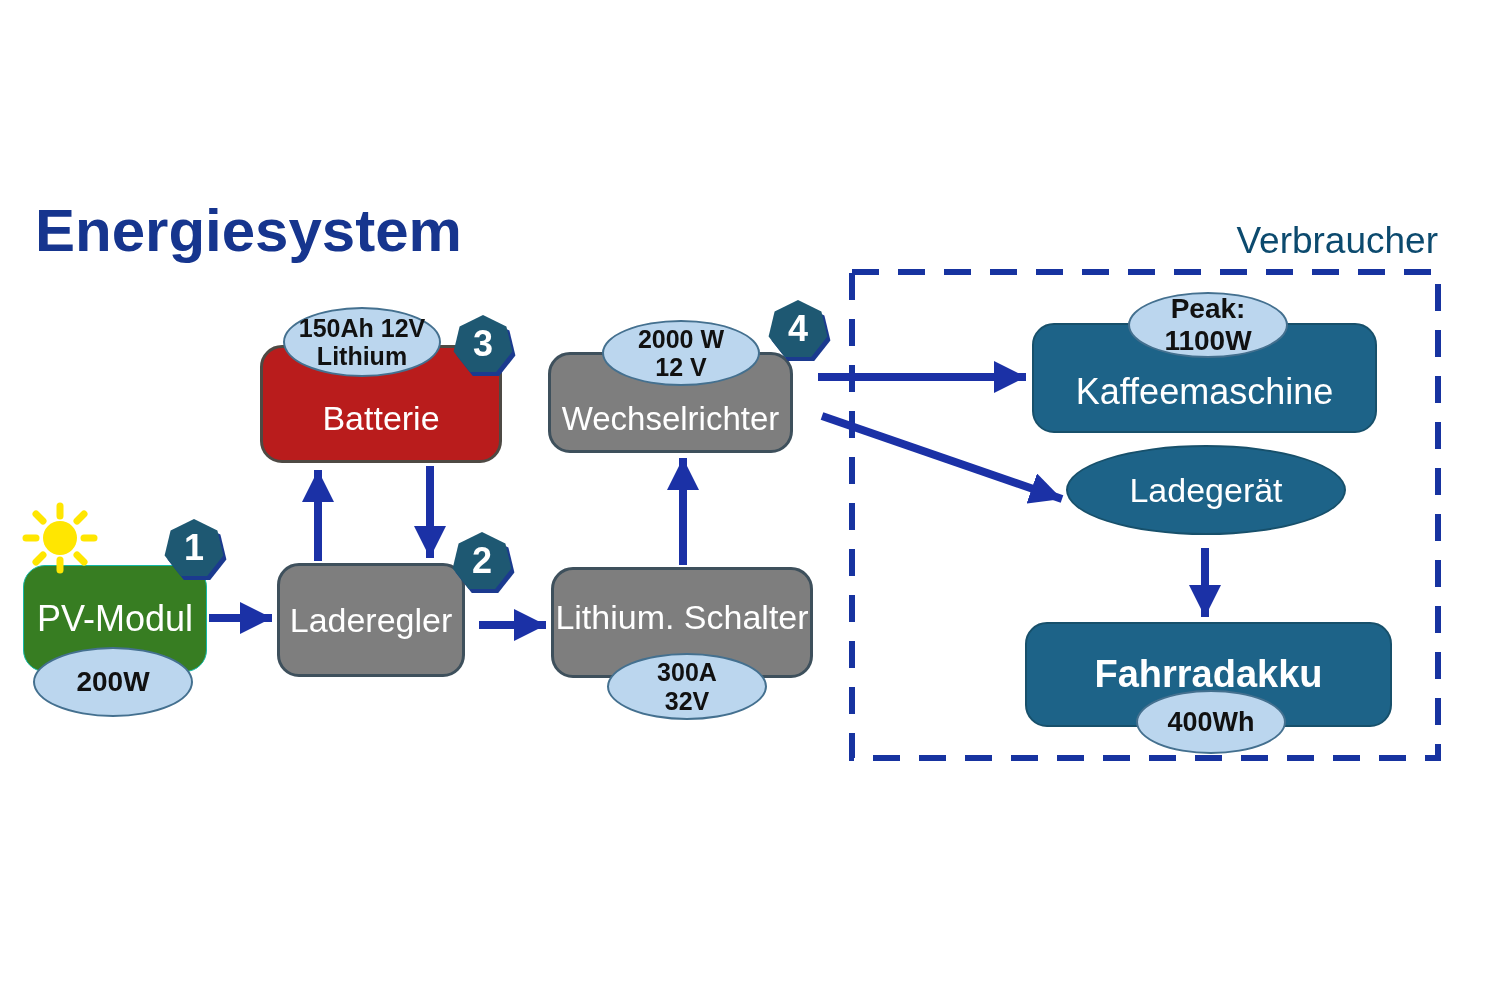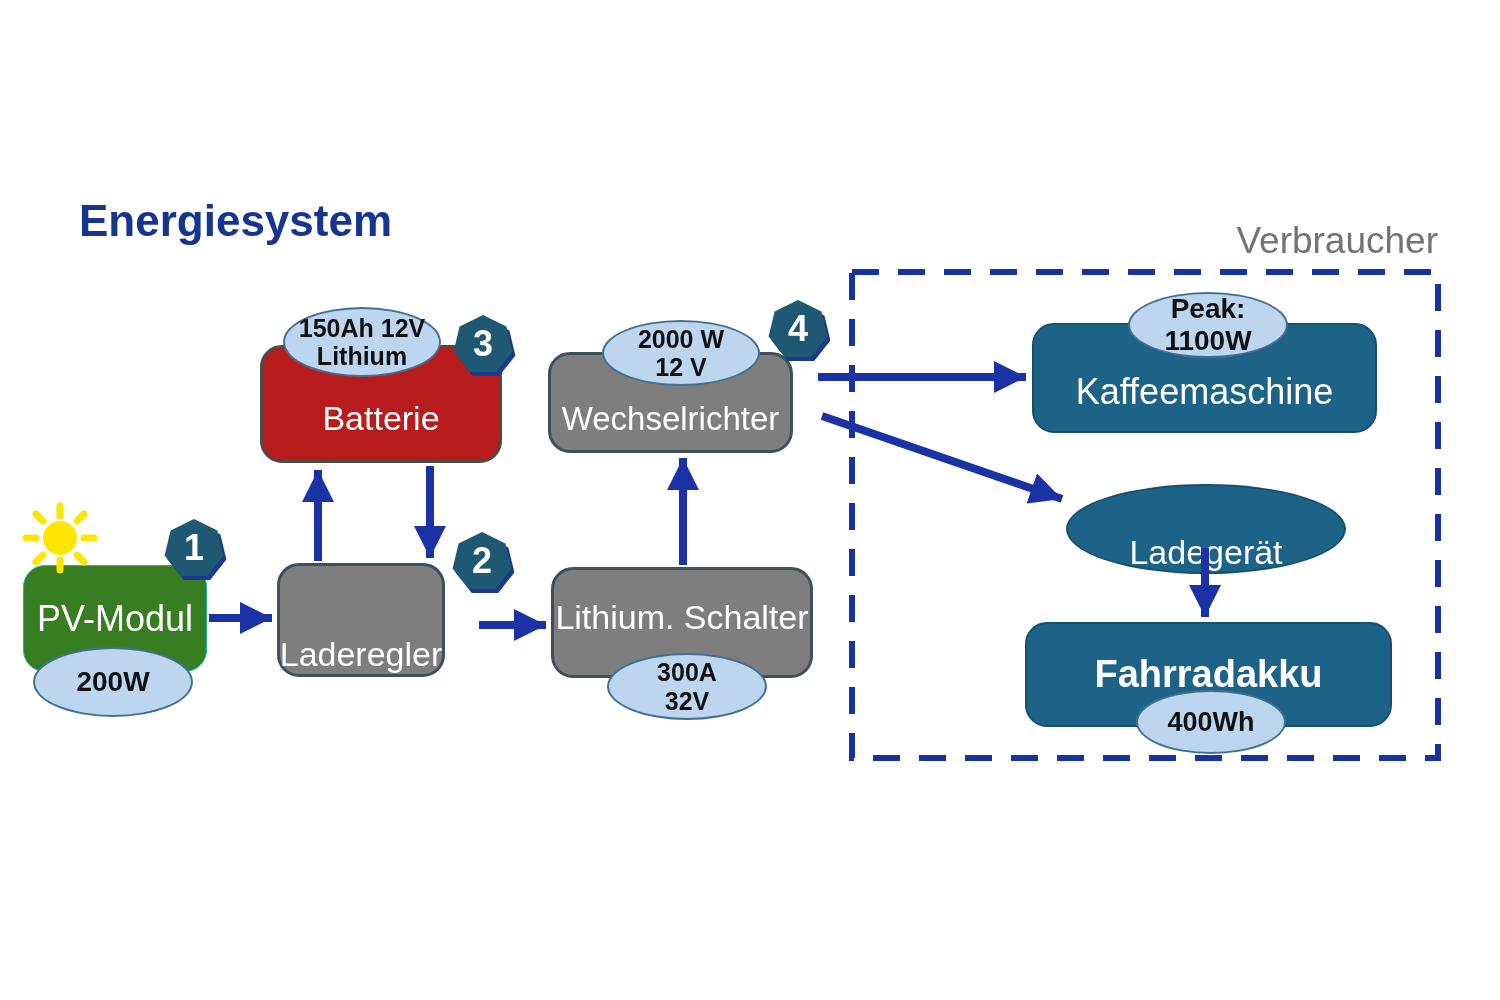--- a/index.html
+++ b/index.html
@@ -3,24 +3,24 @@
 <meta charset="utf-8">
 <style>
   html,body{margin:0;padding:0;background:#ffffff;}
   .stage{
     position:relative;width:1500px;height:1000px;background:#ffffff;overflow:hidden;
     font-family:"Liberation Sans", sans-serif;
   }
   .abs{position:absolute;}
   
   .title{
-    left:35px;top:196px;font-size:44px;font-weight:bold;color:#16358E;letter-spacing:0px;margin-left:44px;
+    left:35px;top:196px;font-size:60px;font-weight:bold;color:#16358E;letter-spacing:0px;
   }
   .group-label{
-    left:1090px;top:220px;width:348px;text-align:right;font-size:37px;color:#737373;
+    left:1090px;top:220px;width:348px;text-align:right;font-size:37px;color:#0c4a6e;
   }
   
   .node{
     display:flex;align-items:center;justify-content:center;text-align:center;
     color:#ffffff;z-index:2;box-sizing:border-box;
   }
   .rbox{border-radius:22px;}
   .gray{background:#7E7E7E;border:3px solid #3E505C;}
   .green{background:#377D22;border:1px solid #14b8a6;}
   .orange{background:#b91c1c;border:3px solid #4E4A44;align-items:center;}
@@ -86,21 +86,21 @@
   </div>
   <div class="abs chip" style="left:33px;top:647px;width:160px;height:70px;">
     <span class="one">200W</span>
   </div>
   <div class="abs badge" style="left:164px;top:519px;">
     <div class="shape">
         <span class="num">1</span>
       </div>
   </div>
 
-  <div class="abs node rbox gray" style="left:277px;top:563px;width:168px;height:114px;align-items:flex-end;">
+  <div class="abs node rbox gray" style="left:277px;top:563px;width:188px;height:114px;">
     <span class="node-label">Laderegler</span>
   </div>
   <div class="abs badge" style="left:452px;top:532px;">
     <div class="shape">
         <span class="num">2</span>
       </div>
   </div>
 
   <div class="abs node rbox orange" style="left:260px;top:345px;width:242px;height:118px;padding-top:28px;">
     <span class="node-label">Batterie</span>
@@ -137,21 +137,21 @@
   </div>
 
   <div class="abs node rbox teal" style="left:1032px;top:323px;width:345px;height:110px;padding-top:28px;">
     <span class="node-label" style="font-size:36px;">Kaffeemaschine</span>
   </div>
   <div class="abs chip" style="left:1128px;top:292px;width:160px;height:66px;font-size:28px;">
     <span>Peak:</span>
     <span>1100W</span>
   </div>
 
-  <div class="abs teal-ellipse" style="left:1066px;top:484px;width:280px;height:90px;align-items:flex-end;">
+  <div class="abs teal-ellipse" style="left:1066px;top:445px;width:280px;height:90px;">
     <span class="node-label">Ladegerät</span>
   </div>
 
   <div class="abs node rbox teal" style="left:1025px;top:622px;width:367px;height:105px;">
     <span class="node-label" style="font-size:38px;font-weight:bold;">Fahrradakku</span>
   </div>
   <div class="abs chip" style="left:1136px;top:690px;width:150px;height:64px;">
     <span class="one" style="font-size:27px;">400Wh</span>
   </div>
 

